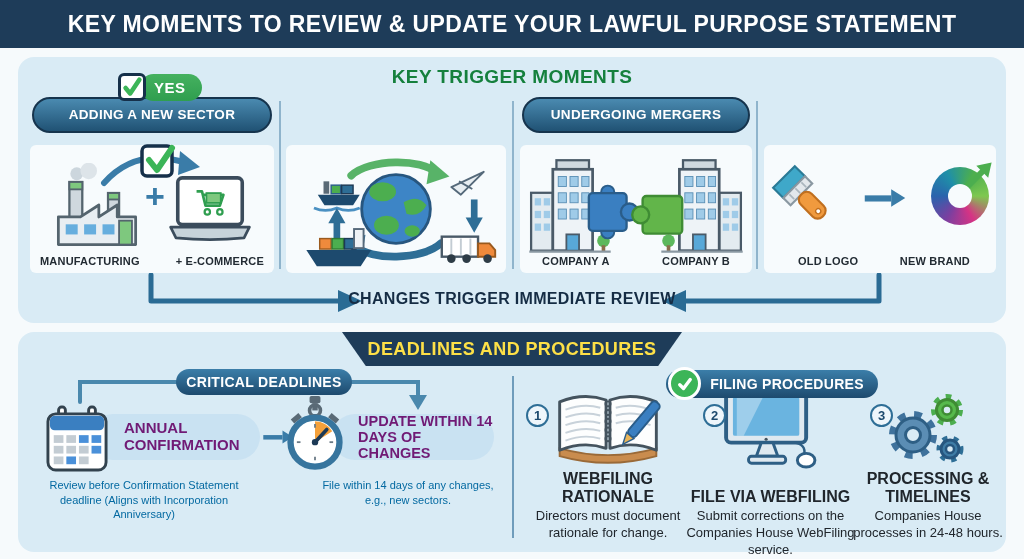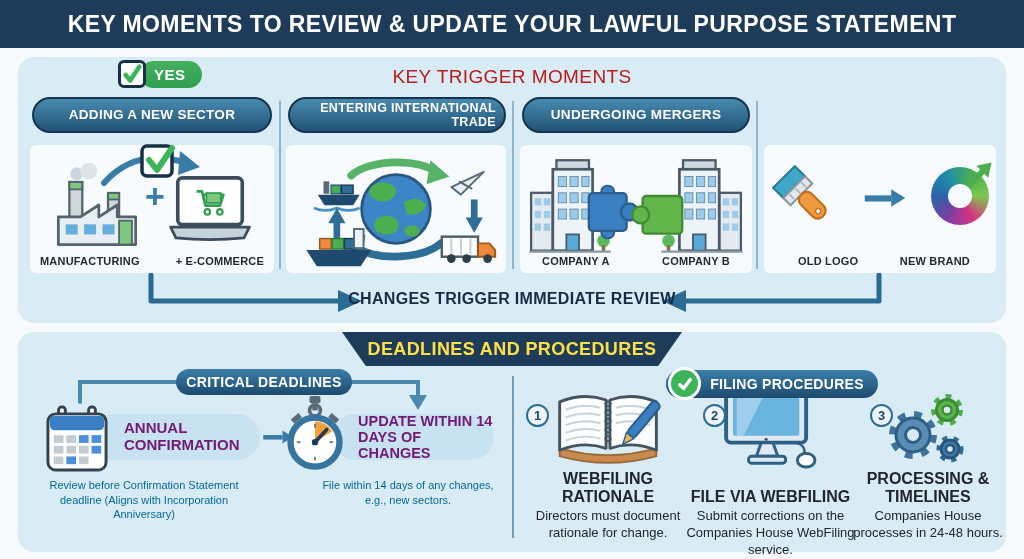--- a/index.html
+++ b/index.html
@@ -8,31 +8,31 @@
          font-family:"Liberation Sans","DejaVu Sans",sans-serif;background:#f6fafc;}
   
   .hdr{position:absolute;left:0;top:0;width:1024px;height:48px;background:#1e3c59;
        display:flex;align-items:center;justify-content:center;}
   .hdr-title{color:#ffffff;font-size:23px;font-weight:bold;letter-spacing:.4px;white-space:nowrap;}
   
   .panel{position:absolute;left:18px;width:988px;background:#d9ebf5;border-radius:16px;}
   .panel1{top:57px;height:266px;}
   .panel2{top:332px;height:220px;}
   
-  .yes{position:absolute;left:100px;top:3px;display:flex;align-items:center;z-index:3;}
+  .yes{position:absolute;left:100px;top:16px;display:flex;align-items:center;z-index:3;}
   .yes-box{width:28px;height:28px;background:#fff;border:3px solid #16304a;border-radius:6px;
            display:flex;align-items:center;justify-content:center;z-index:2;}
   .yes-pill{margin-left:-6px;background:linear-gradient(180deg,#45b15f,#2f9e4f);color:#fff;
             font-weight:bold;font-size:15px;padding:5px 16px 5px 14px;border-radius:16px;letter-spacing:.5px;}
-  .sec-heading{position:absolute;left:0;top:9px;width:100%;text-align:center;color:#b91c1c;
-               font-size:19px;font-weight:normal;letter-spacing:.4px;}
+  .sec-heading{position:absolute;left:0;top:9px;width:100%;text-align:center;color:#15803d;
+               font-size:19px;font-weight:bold;letter-spacing:.4px;}
   
   .colpill{position:absolute;top:40px;height:36px;border-radius:22px;border:2px solid #16344d;
            background:linear-gradient(180deg,#4a8ab0,#205274);color:#fff;font-weight:bold;
-           display:flex;align-items:center;justify-content:center;text-align:right;
+           display:flex;align-items:center;justify-content:center;text-align:left;
            font-size:13.5px;line-height:1.15;letter-spacing:.3px;z-index:2;padding:0 8px;}
   .card{position:absolute;top:88px;height:128px;background:#f7fbfd;border-radius:6px;z-index:1;}
   .vdiv{position:absolute;top:44px;height:168px;width:2px;background:#8fb4cc;}
   .card-label{position:absolute;bottom:6px;font-size:11px;font-weight:bold;color:#222b33;letter-spacing:.2px;}
   .plus-sign{font-size:34px;font-weight:bold;color:#3a7ca8;line-height:1;margin:0 2px 34px;}
   .bracket-text{position:absolute;top:233px;left:0;width:100%;text-align:center;
                 font-size:16px;font-weight:bold;color:#152c44;letter-spacing:.3px;}
   
   .banner{position:absolute;left:324px;top:0;width:340px;height:34px;background:#1e3c59;
           clip-path:polygon(0 0,100% 0,93% 100%,7% 100%);color:#fde047;font-size:18px;font-weight:bold;
@@ -81,21 +81,20 @@
         <svg width="22" height="22" viewBox="0 0 24 24">
           <path d="M5,13 L10,19 L20,4" stroke="#3cb558" stroke-width="5" fill="none" stroke-linecap="round" stroke-linejoin="round"></path>
         </svg>
       </div>
       <div class="yes-pill">YES</div>
     </div>
 
     <div class="sec-heading">KEY TRIGGER MOMENTS</div>
 
     <div class="colpill" style="left:14px;width:240px;">ADDING A NEW SECTOR</div>
-    <div class="colpill" style="left:270px;width:218px;font-size:12.5px;">ENTERING INTERNATIONAL TRADE</div>
     <div class="colpill" style="left:504px;width:228px;">UNDERGOING MERGERS</div>
 
     <div class="vdiv" style="left:261px;"></div>
     <div class="vdiv" style="left:494px;"></div>
     <div class="vdiv" style="left:738px;"></div>
 
     <div class="card" style="left:12px;width:244px;display:flex;align-items:flex-end;justify-content:center;padding-bottom:26px;">
       <svg class="icon-abs" style="left:68px;top:-4px;" width="120" height="46" viewBox="0 0 120 46">
         <path d="M6,42 Q38,6 88,22" stroke="#3a7ca8" stroke-width="6" fill="none" stroke-linecap="round"></path>
         <polygon points="82,10 102,26 80,34" fill="#3a7ca8"></polygon>

